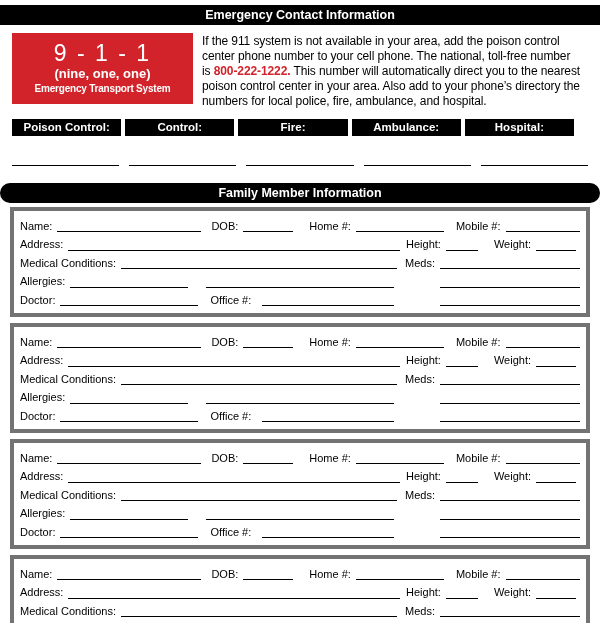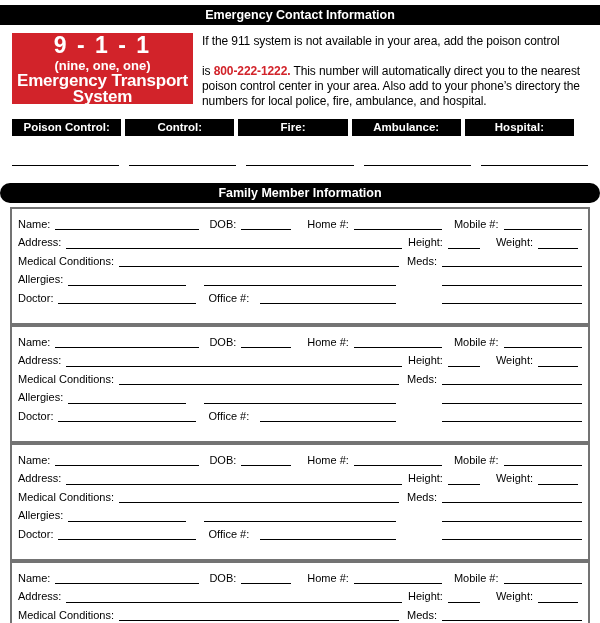--- a/index.html
+++ b/index.html
@@ -35,31 +35,31 @@
     height: 71px;
     color: #fff;
     text-align: center;
     display: flex;
     flex-direction: column;
     justify-content: center;
     padding: 2px 2px;
   }
   .red-box .big-number {
     font-size: 23px;
-    font-weight: bold;
+    font-weight: normal;
     letter-spacing: 2px;
     line-height: 26px;
   }
   .red-box .words {
     font-size: 13px;
     font-weight: bold;
     line-height: 15px;
   }
   .red-box .system {
-    font-size: 17px;
+    font-size: 10px;
     font-weight: bold;
     line-height: 16px;
     letter-spacing: -0.2px;
   }
   .intro-text {
     flex: 1;
     font-size: 12px;
     line-height: 14.9px;
     padding-top: 1px;
     letter-spacing: -0.1px;
@@ -90,22 +90,23 @@
   }
   .contact-line {
     flex: 1;
     border-bottom: 1.6px solid #000;
     height: 2px;
   }
 
   
   #family-members { margin: 4px 10px 0 10px; }
   .member-box {
-    border: 2px solid #737373;
-    padding: 8px 6px 19px 6px;
+    border: 4px solid #737373;
+    padding: 8px 6px 7px 6px;
+    margin-bottom: 6px;
     background: #fff;
   }
   .frow {
     display: flex;
     align-items: flex-end;
     font-size: 11px;
     line-height: 12.5px;
     height: 13px;
     white-space: nowrap;
   }
@@ -142,21 +143,21 @@
 </div>
 
 <div class="top-section">
   <div class="red-box" style="background:#d2232a">
     <div class="big-number">9 - 1 - 1</div>
     <div class="words">(nine, one, one)</div>
     <div class="system">Emergency Transport System</div>
   </div>
   <div class="intro-text">
     <span>If the 911 system is not available in your area, add the poison control</span><br>
-    <br>
+    <span>center phone number to your cell phone. The national, toll-free number</span><br>
     <span>is </span><span class="phone-red" style="color:#d2232a">800-222-1222.</span><span> This number will automatically direct you to the nearest</span><br>
     <span>poison control center in your area. Also add to your phone’s directory the</span><br>
     <span>numbers for local police, fire, ambulance, and hospital.</span>
   </div>
 </div>
 
 <div class="contacts-row" id="contacts-row">
     <div class="contact-box">Poison Control:</div>
     <div class="contact-box">Control:</div>
     <div class="contact-box">Fire:</div>

